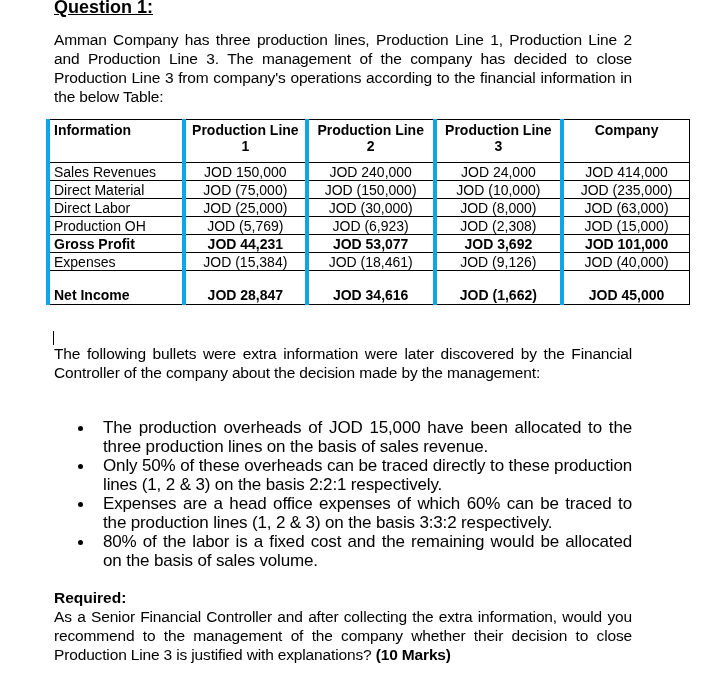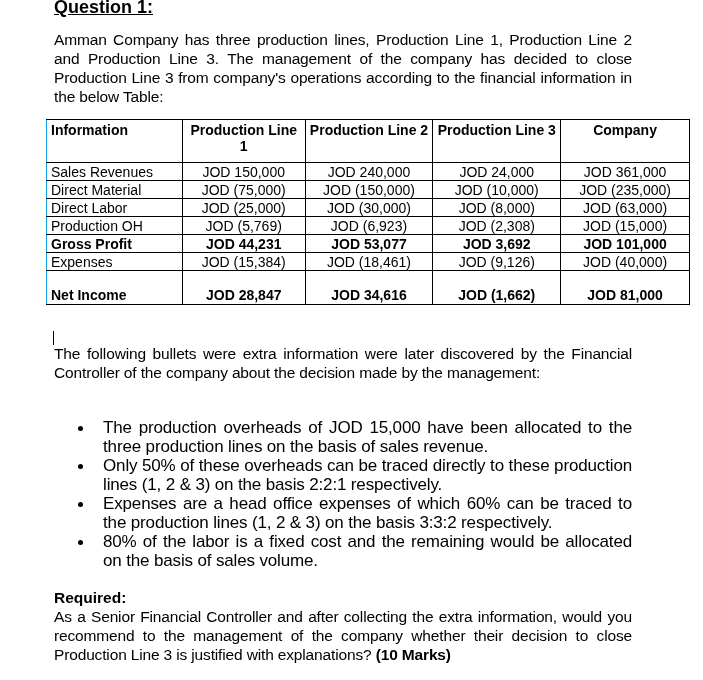--- a/index.html
+++ b/index.html
@@ -21,21 +21,21 @@
   .p2 { top: 344px; }
   .req-label { position: absolute; top: 588px; left: 0; font-weight: bold; font-size: 15.5px; line-height: 19px; }
   .p3 { top: 607px; }
   .bold { font-weight: bold; }
 
   table.fin {
     position: absolute; left: -8px; top: 119px; width: 644px;
     border-collapse: collapse; font-size: 14px;
   }
   table.fin td, table.fin th {
-    border-left: 1px solid #0ea5e9; border-right: 1px solid #000;
+    border-left: 4px solid #0ea5e9; border-right: 1px solid #000;
     padding: 0 4px; line-height: 16px; height: 17px; text-align: center;
     white-space: nowrap;
   }
   table.fin th { font-weight: bold; vertical-align: top; height: 40px; padding-top: 2px; border-top: 1px solid #000; border-bottom: 1px solid #000; }
   table.fin th:first-child { text-align: left; }
   table.fin td:first-child { text-align: left; }
   table.fin tr.row td { border-bottom: 1px solid #000; }
   table.fin tr.b td { font-weight: bold; }
   table.fin tr.net td { height: 32px; vertical-align: bottom; padding-bottom: 1px; border-bottom: 1px solid #000; }
   .c0 { width: 125px; } .c1 { width: 112px; } .c2 { width: 117px; } .c3 { width: 117px; } .c4 { width: 118px; }
@@ -69,21 +69,21 @@
         <th class="c3" style="white-space:normal">Production Line 3</th>
         <th class="c4">Company</th>
       </tr>
     </thead>
     <tbody id="tbody">
         <tr class="row">
           <td>Sales Revenues</td>
           <td>JOD 150,000</td>
           <td>JOD 240,000</td>
           <td>JOD 24,000</td>
-          <td>JOD 361,000</td>
+          <td>JOD 414,000</td>
         </tr>
         <tr class="row">
           <td>Direct Material</td>
           <td>JOD (75,000)</td>
           <td>JOD (150,000)</td>
           <td>JOD (10,000)</td>
           <td>JOD (235,000)</td>
         </tr>
         <tr class="row">
           <td>Direct Labor</td>
@@ -111,21 +111,21 @@
           <td>JOD (15,384)</td>
           <td>JOD (18,461)</td>
           <td>JOD (9,126)</td>
           <td>JOD (40,000)</td>
         </tr>
         <tr class="net b">
           <td>Net Income</td>
           <td>JOD 28,847</td>
           <td>JOD 34,616</td>
           <td>JOD (1,662)</td>
-          <td>JOD 81,000</td>
+          <td>JOD 45,000</td>
         </tr>
       </tbody>
   </table>
 
   <div class="cursor"></div>
 
   <p class="para p2">The following bullets were extra information were later discovered by the Financial Controller of the company about the decision made by the management:</p>
 
   <ul class="bullets">
     <li><span class="dot"></span><span>The production overheads of JOD 15,000 have been allocated to the three production lines on the basis of sales revenue.</span></li>

